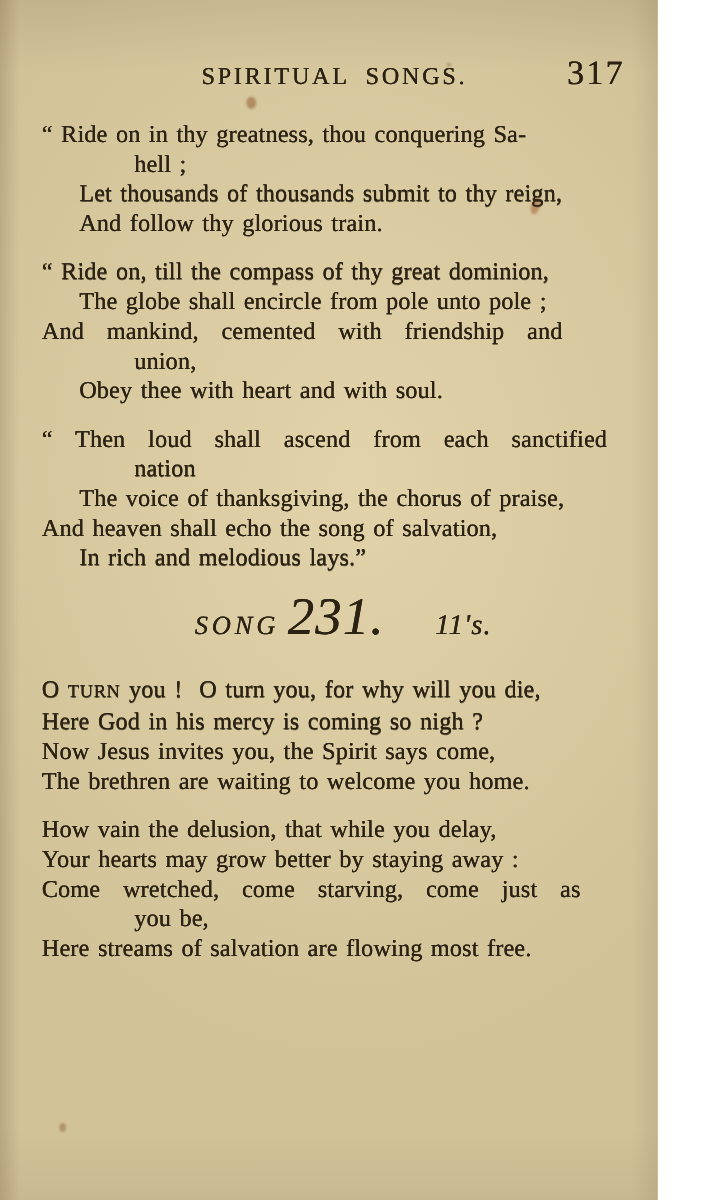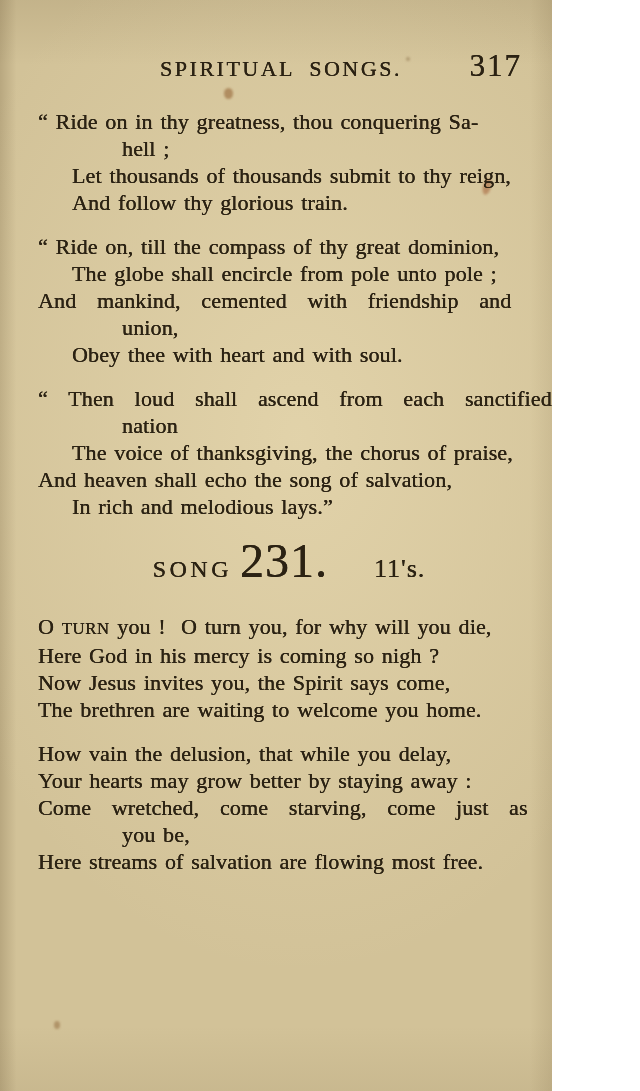--- a/index.html
+++ b/index.html
@@ -2,21 +2,21 @@
 <html><head>
 <meta charset="utf-8">
 <style>
   html, body { margin: 0; padding: 0; }
   body {
     width: 640px; height: 1091px;
     font-family: "Liberation Serif", "DejaVu Serif", serif;
   }
   .page {
     position: relative;
-    width: 552px; height: 1091px;
+    width: 598px; height: 1091px;
     overflow: hidden;
     color: #2b2213;
     background:
       radial-gradient(120% 85% at 54% 40%, rgba(238,224,184,0.55) 0%, rgba(238,224,184,0) 58%),
       linear-gradient(90deg,  rgba(92,72,40,0.22) 0%, rgba(92,72,40,0) 3%),
       linear-gradient(270deg, rgba(92,72,40,0.12) 0%, rgba(92,72,40,0) 4%),
       linear-gradient(180deg, rgba(92,72,40,0.12) 0%, rgba(92,72,40,0) 6%),
       linear-gradient(0deg,   rgba(92,72,40,0.08) 0%, rgba(92,72,40,0) 6%),
       #d2c298;
     text-shadow: 0 0 0.6px rgba(43,34,19,0.85), 0.2px 0.2px 0.3px rgba(43,34,19,0.7);
@@ -48,20 +48,21 @@
   .indent-2 { padding-left: 84px; }
   .wide { word-spacing: 15px; }
   .sc { font-size: 0.76em; letter-spacing: 0.6px; }
   
   .song-heading {
     text-align: center;
     padding-left: 16px;
     margin: 18px 0 18px 0;
     line-height: 46px;
     white-space: pre;
+    font-style: italic;
   }
   .sh-word { font-size: 24px; letter-spacing: 3.5px; }
   .sh-num  { font-size: 48px; margin: 0 8px 0 8px; letter-spacing: 1px; }
   .sh-meter { font-size: 26px; margin-left: 38px; letter-spacing: 1px; }
   
   .stain {
     position: absolute; border-radius: 50%;
     filter: blur(1.2px); pointer-events: none;
   }
   .stain-a { left: 224px; top: 88px;  width: 9px;  height: 11px; background: rgba(138,84,36,0.5); }

